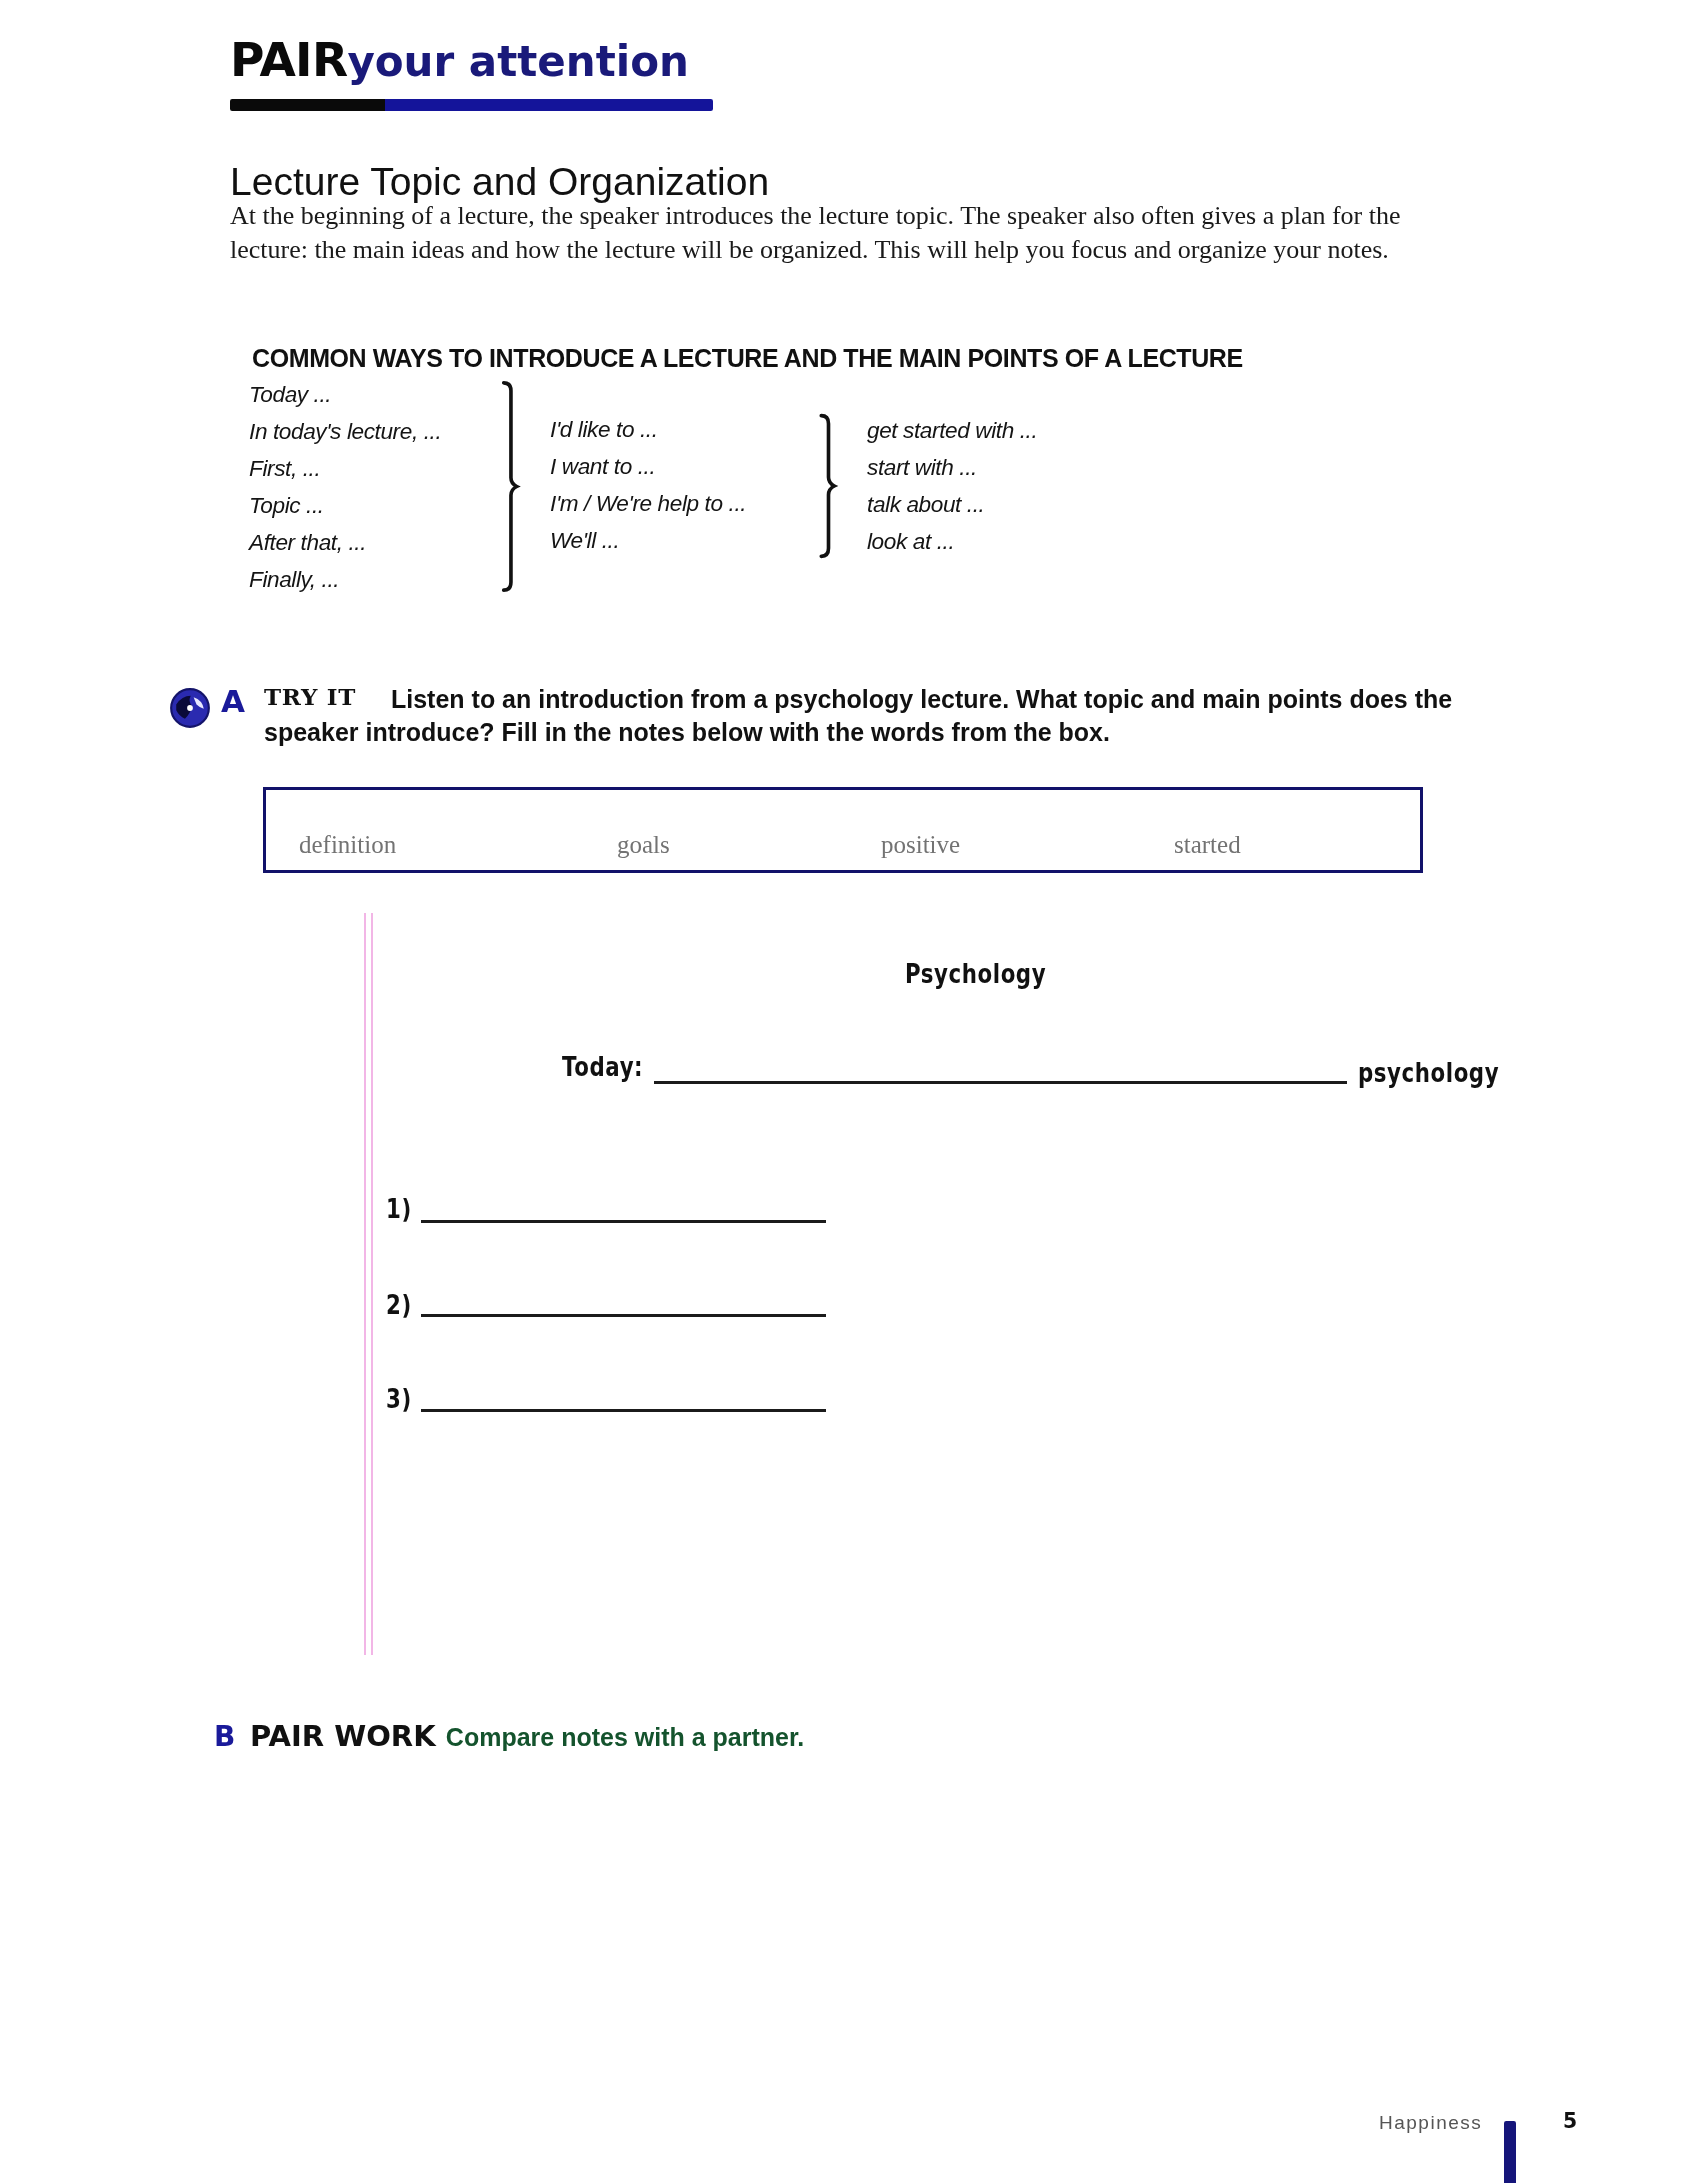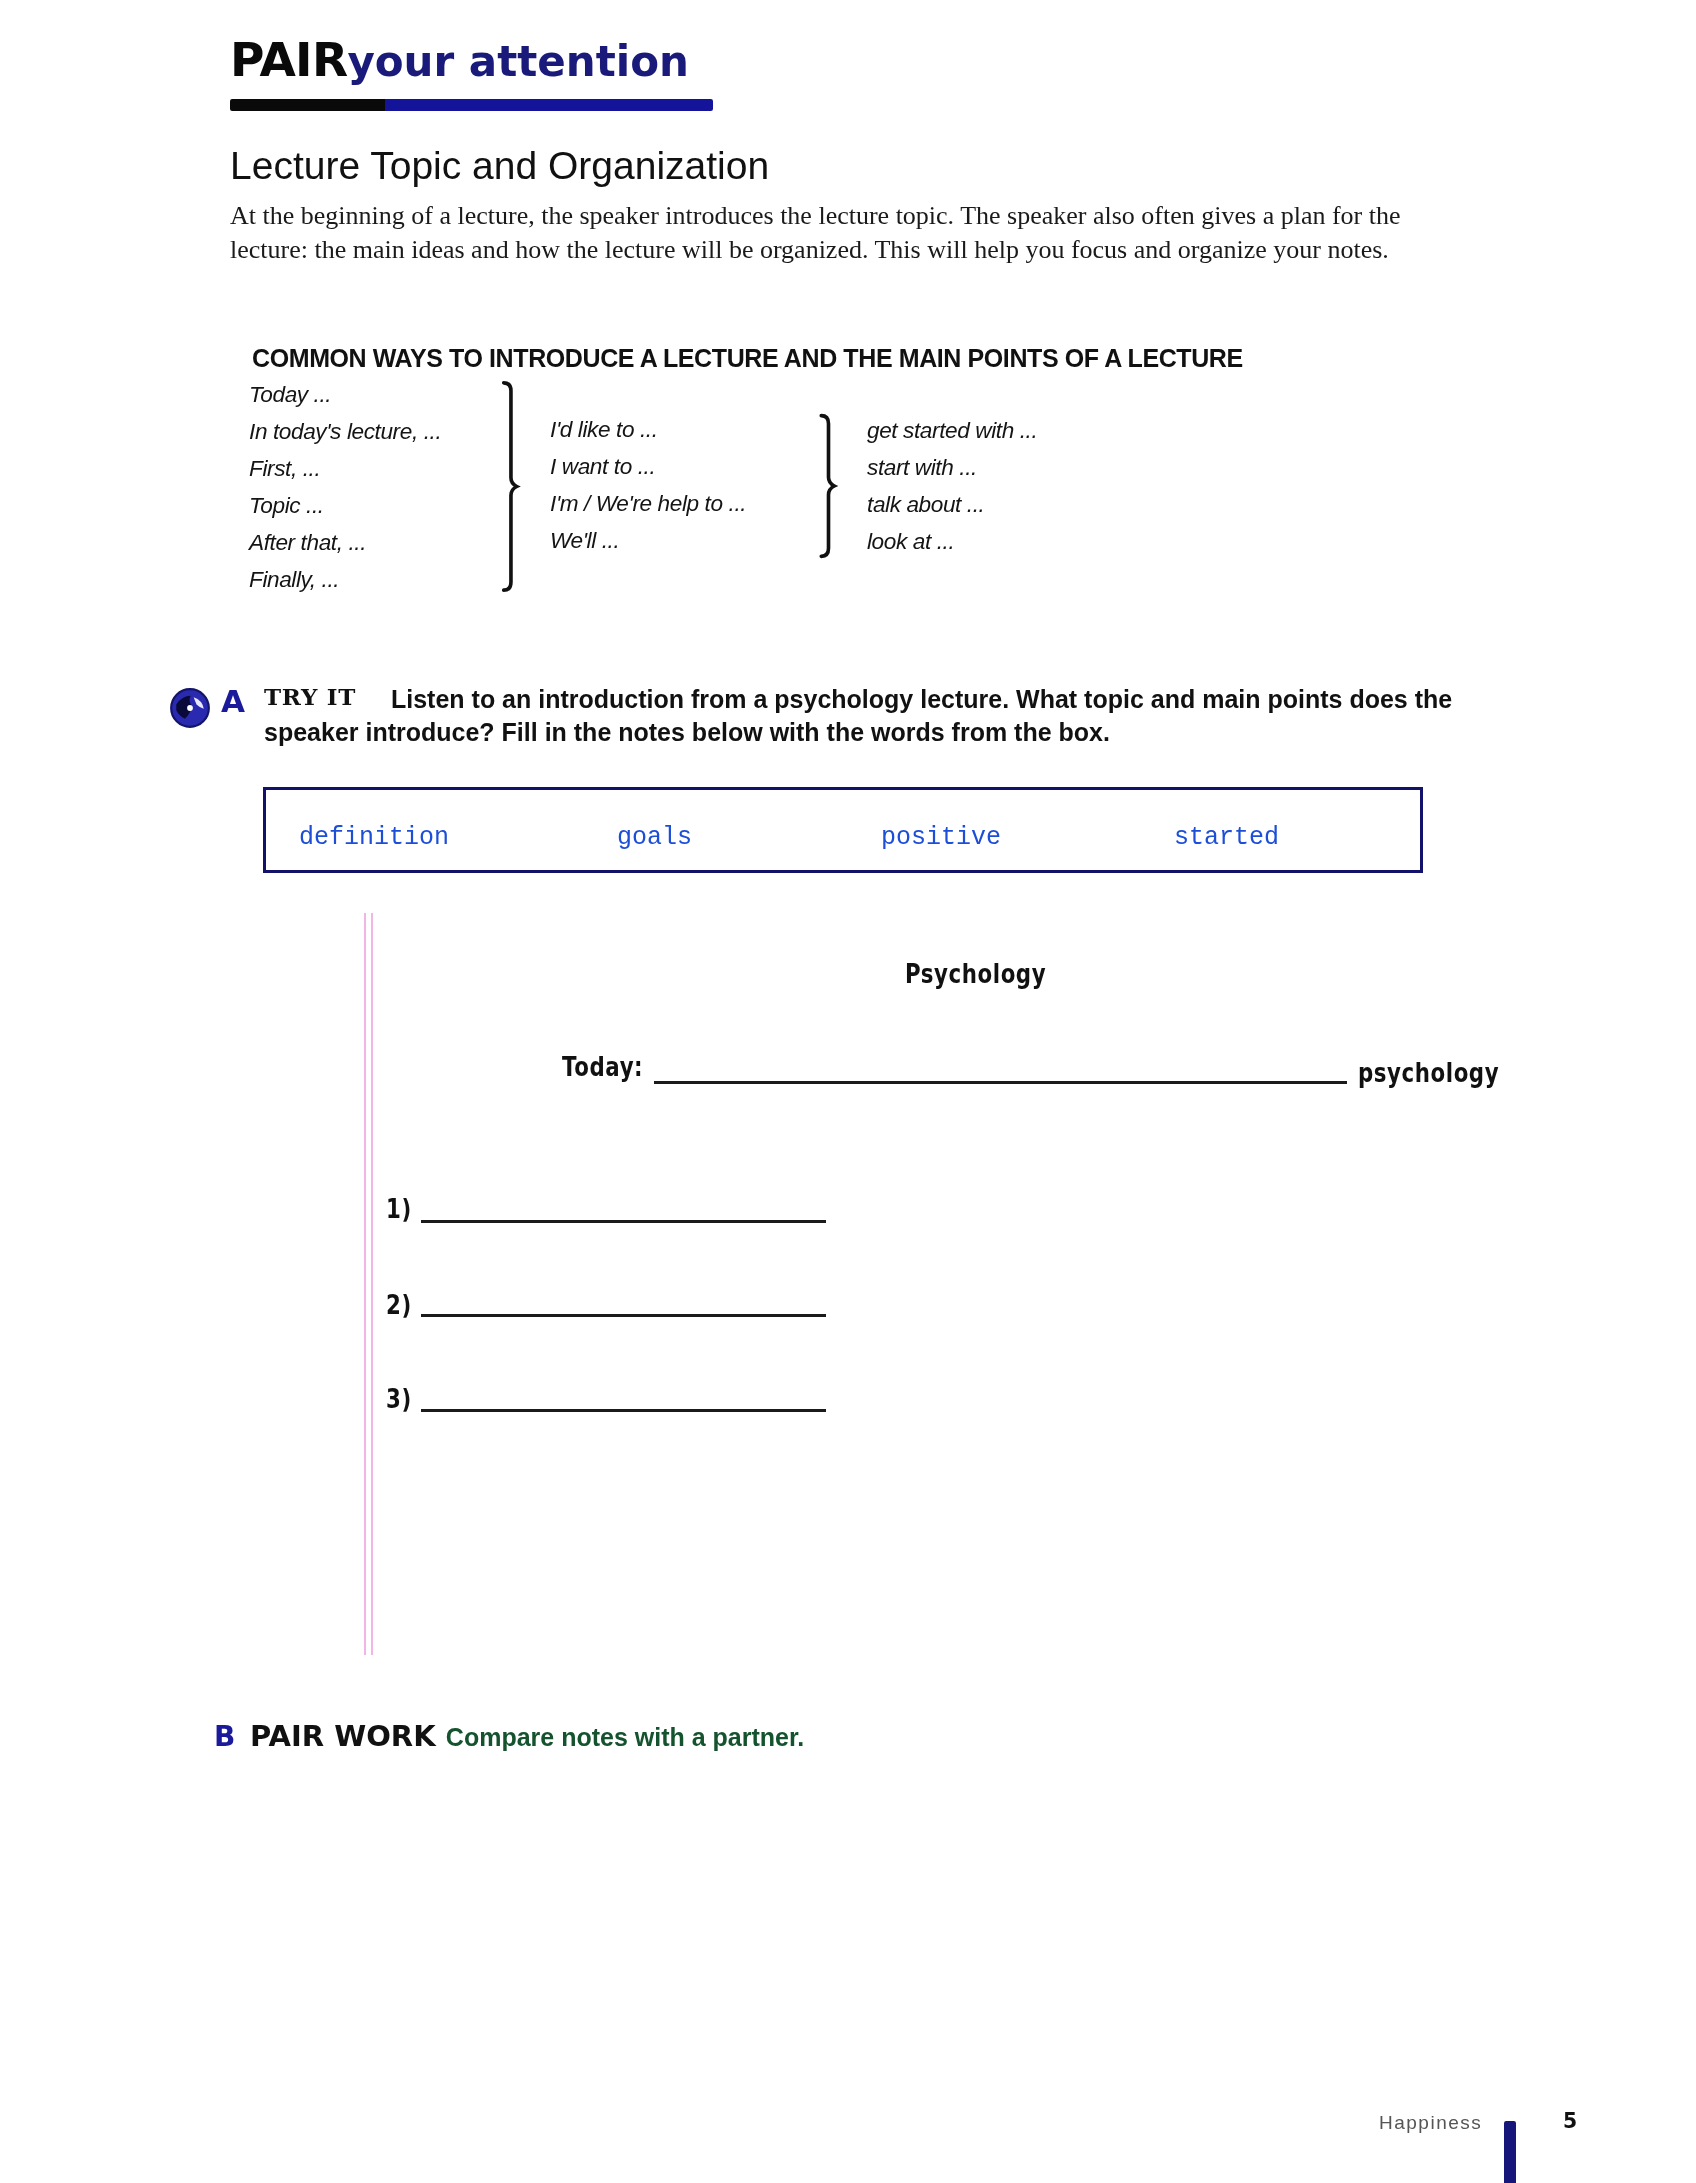--- a/index.html
+++ b/index.html
@@ -10,41 +10,41 @@
   .abs { position: absolute; }
 
   
   .hdr { left: 230px; top: 36px; white-space: nowrap; line-height: 1; }
   .hdr .focus { font-family: "DejaVu Sans", sans-serif; font-weight: bold; font-size: 47px; color: #0a0a0a; letter-spacing: -0.7px; }
   .hdr .rest { font-family: "DejaVu Sans", sans-serif; font-weight: bold; font-size: 42px; color: #1a1a7a; margin-left: 0; }
   .hdr-bar { left: 230px; top: 99px; height: 11.6px; width: 483px; display: flex; border-radius: 2.2px; overflow: hidden; }
   .hdr-bar .blk { width: 155px; background: #0a0a0a; }
   .hdr-bar .blu { flex: 1; background: #14149a; }
 
-  .section-title { left: 230px; top: 144px; font-family: "Liberation Sans", sans-serif; font-size: 39px; color: #111; white-space: nowrap; }
+  .section-title { left: 230px; top: 160px; font-family: "Liberation Sans", sans-serif; font-size: 39px; color: #111; white-space: nowrap; }
   .intro { left: 230px; top: 199px; width: 1237px; font-family: "Liberation Serif", serif; font-size: 26px; line-height: 34px; color: #1a1a1a; }
 
   
   .cw-title { left: 252px; top: 344px; font-family: "Liberation Sans", sans-serif; font-weight: bold; font-size: 25px; color: #111; white-space: nowrap; letter-spacing: -0.4px; }
   .phrase { font-family: "Liberation Sans", sans-serif; font-style: italic; font-size: 22.6px; color: #151515; white-space: nowrap; letter-spacing: -0.4px; }
   .col1 { left: 249px; top: 376px; }
   .col1 .phrase, .col2 .phrase, .col3 .phrase { height: 37px; line-height: 37px; }
   .col2 { left: 550px; top: 411px; }
   .col3 { left: 867px; top: 412px; }
   .brace { position: absolute; }
 
   
   .ex-a { left: 169px; top: 683px; width: 1303px; }
   .cd-icon { position: absolute; left: 0; top: 4.4px; width: 42px; height: 42px; }
   .ex-letter { position: absolute; left: 52px; top: 0; font-family: "DejaVu Sans", sans-serif; font-weight: bold; font-size: 31px; color: #1a1a9a; }
   .ex-head { position: absolute; left: 95px; top: 0; font-family: "DejaVu Serif", serif; font-weight: bold; font-size: 23px; color: #111; letter-spacing: 0.7px; }
   .ex-text { position: absolute; left: 95px; top: 0; width: 1223px; font-family: "Liberation Sans", sans-serif; font-weight: bold; font-size: 25px; line-height: 33px; color: #111; text-indent: 127px; }
 
   .wordbox { left: 263px; top: 787px; width: 1160px; height: 86px; border: 3.6px solid #12126a; box-sizing: border-box; }
-  .word { position: absolute; top: 33px; font-family: Liberation Mono, monospace; font-size: 25px; color: #1d4ed8; }
+  .word { position: absolute; top: 41px; font-family: Liberation Serif, serif; font-size: 25px; color: #737373; }
 
   
   .margin-line { width: 2.2px; background: #f2b6e6; top: 913px; height: 742px; }
   .hand { font-family: "DejaVu Sans", sans-serif; font-weight: bold; color: #111; font-size: 26px; white-space: nowrap; letter-spacing: 0.7px; transform: scaleX(0.82); transform-origin: left center; }
   .notes-title { left: 905px; top: 959px; }
   .today-label { left: 562px; top: 1052px; }
   .today-line { left: 654px; top: 1081px; width: 693px; height: 2.9px; background: #1b1b1b; }
   .today-suffix { left: 1358px; top: 1058px; }
   .pt-num { left: 386px; }
   .pt-line { left: 421px; width: 405px; height: 2.9px; background: #1b1b1b; }

